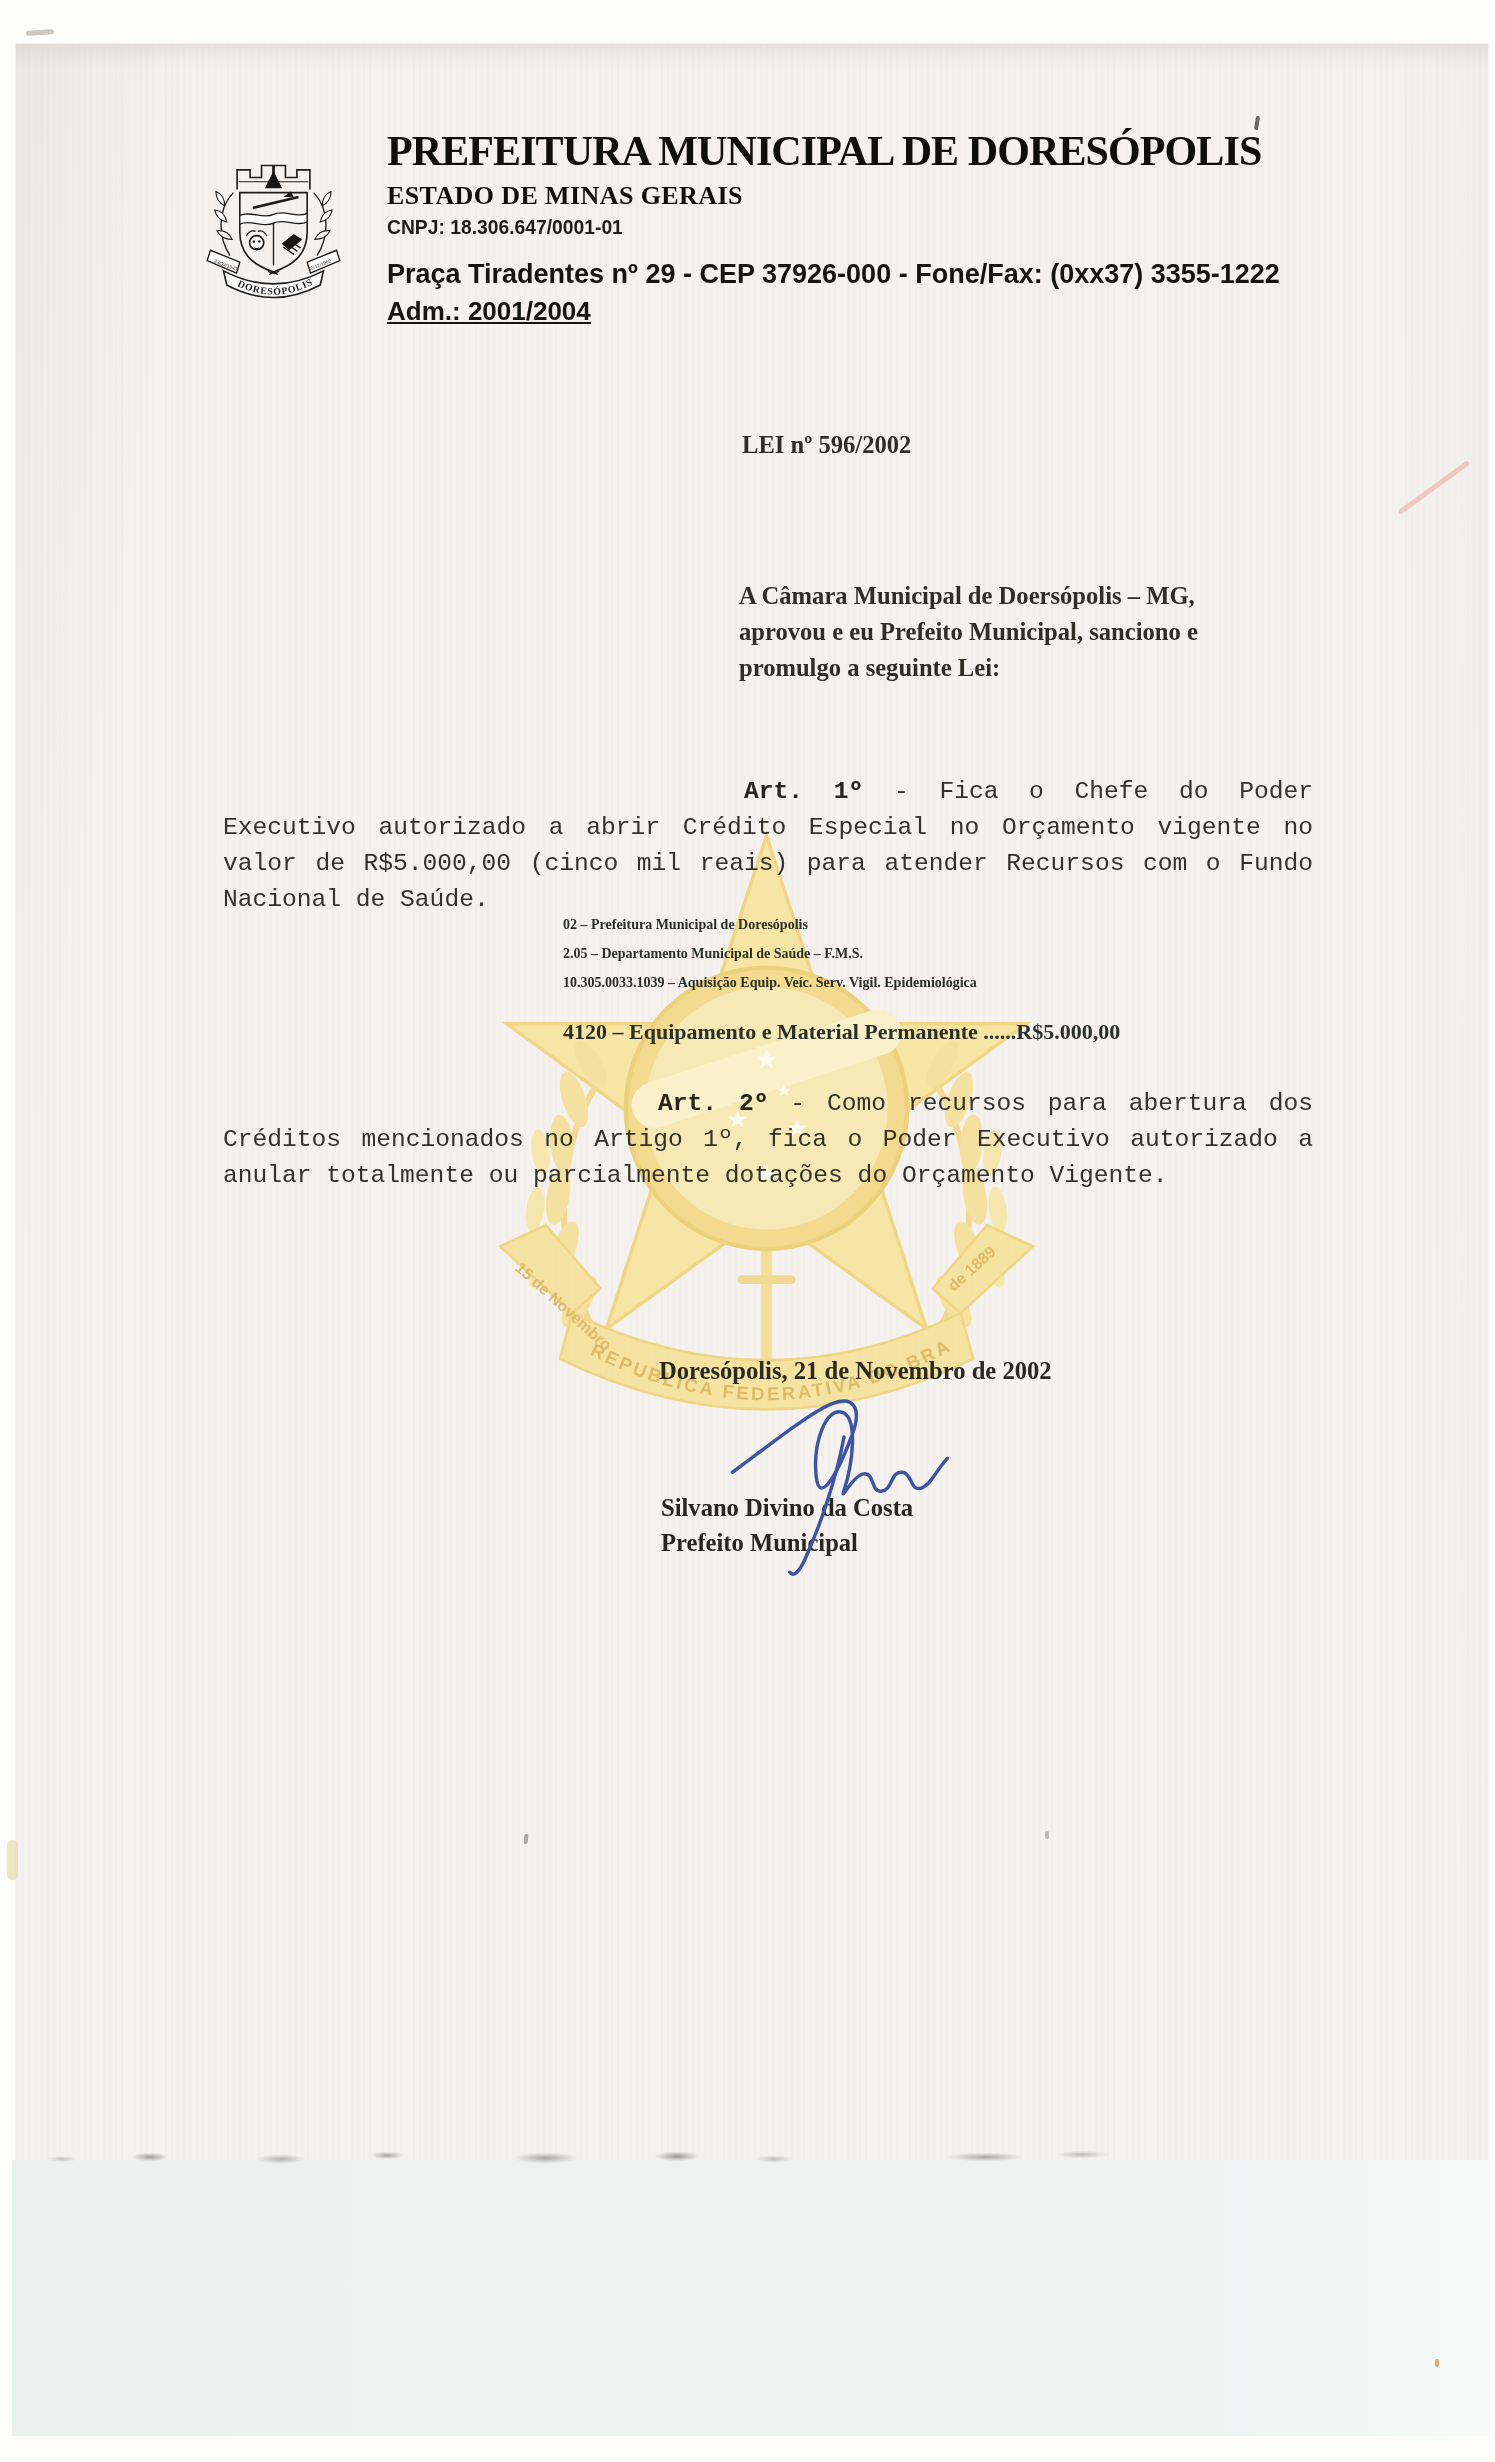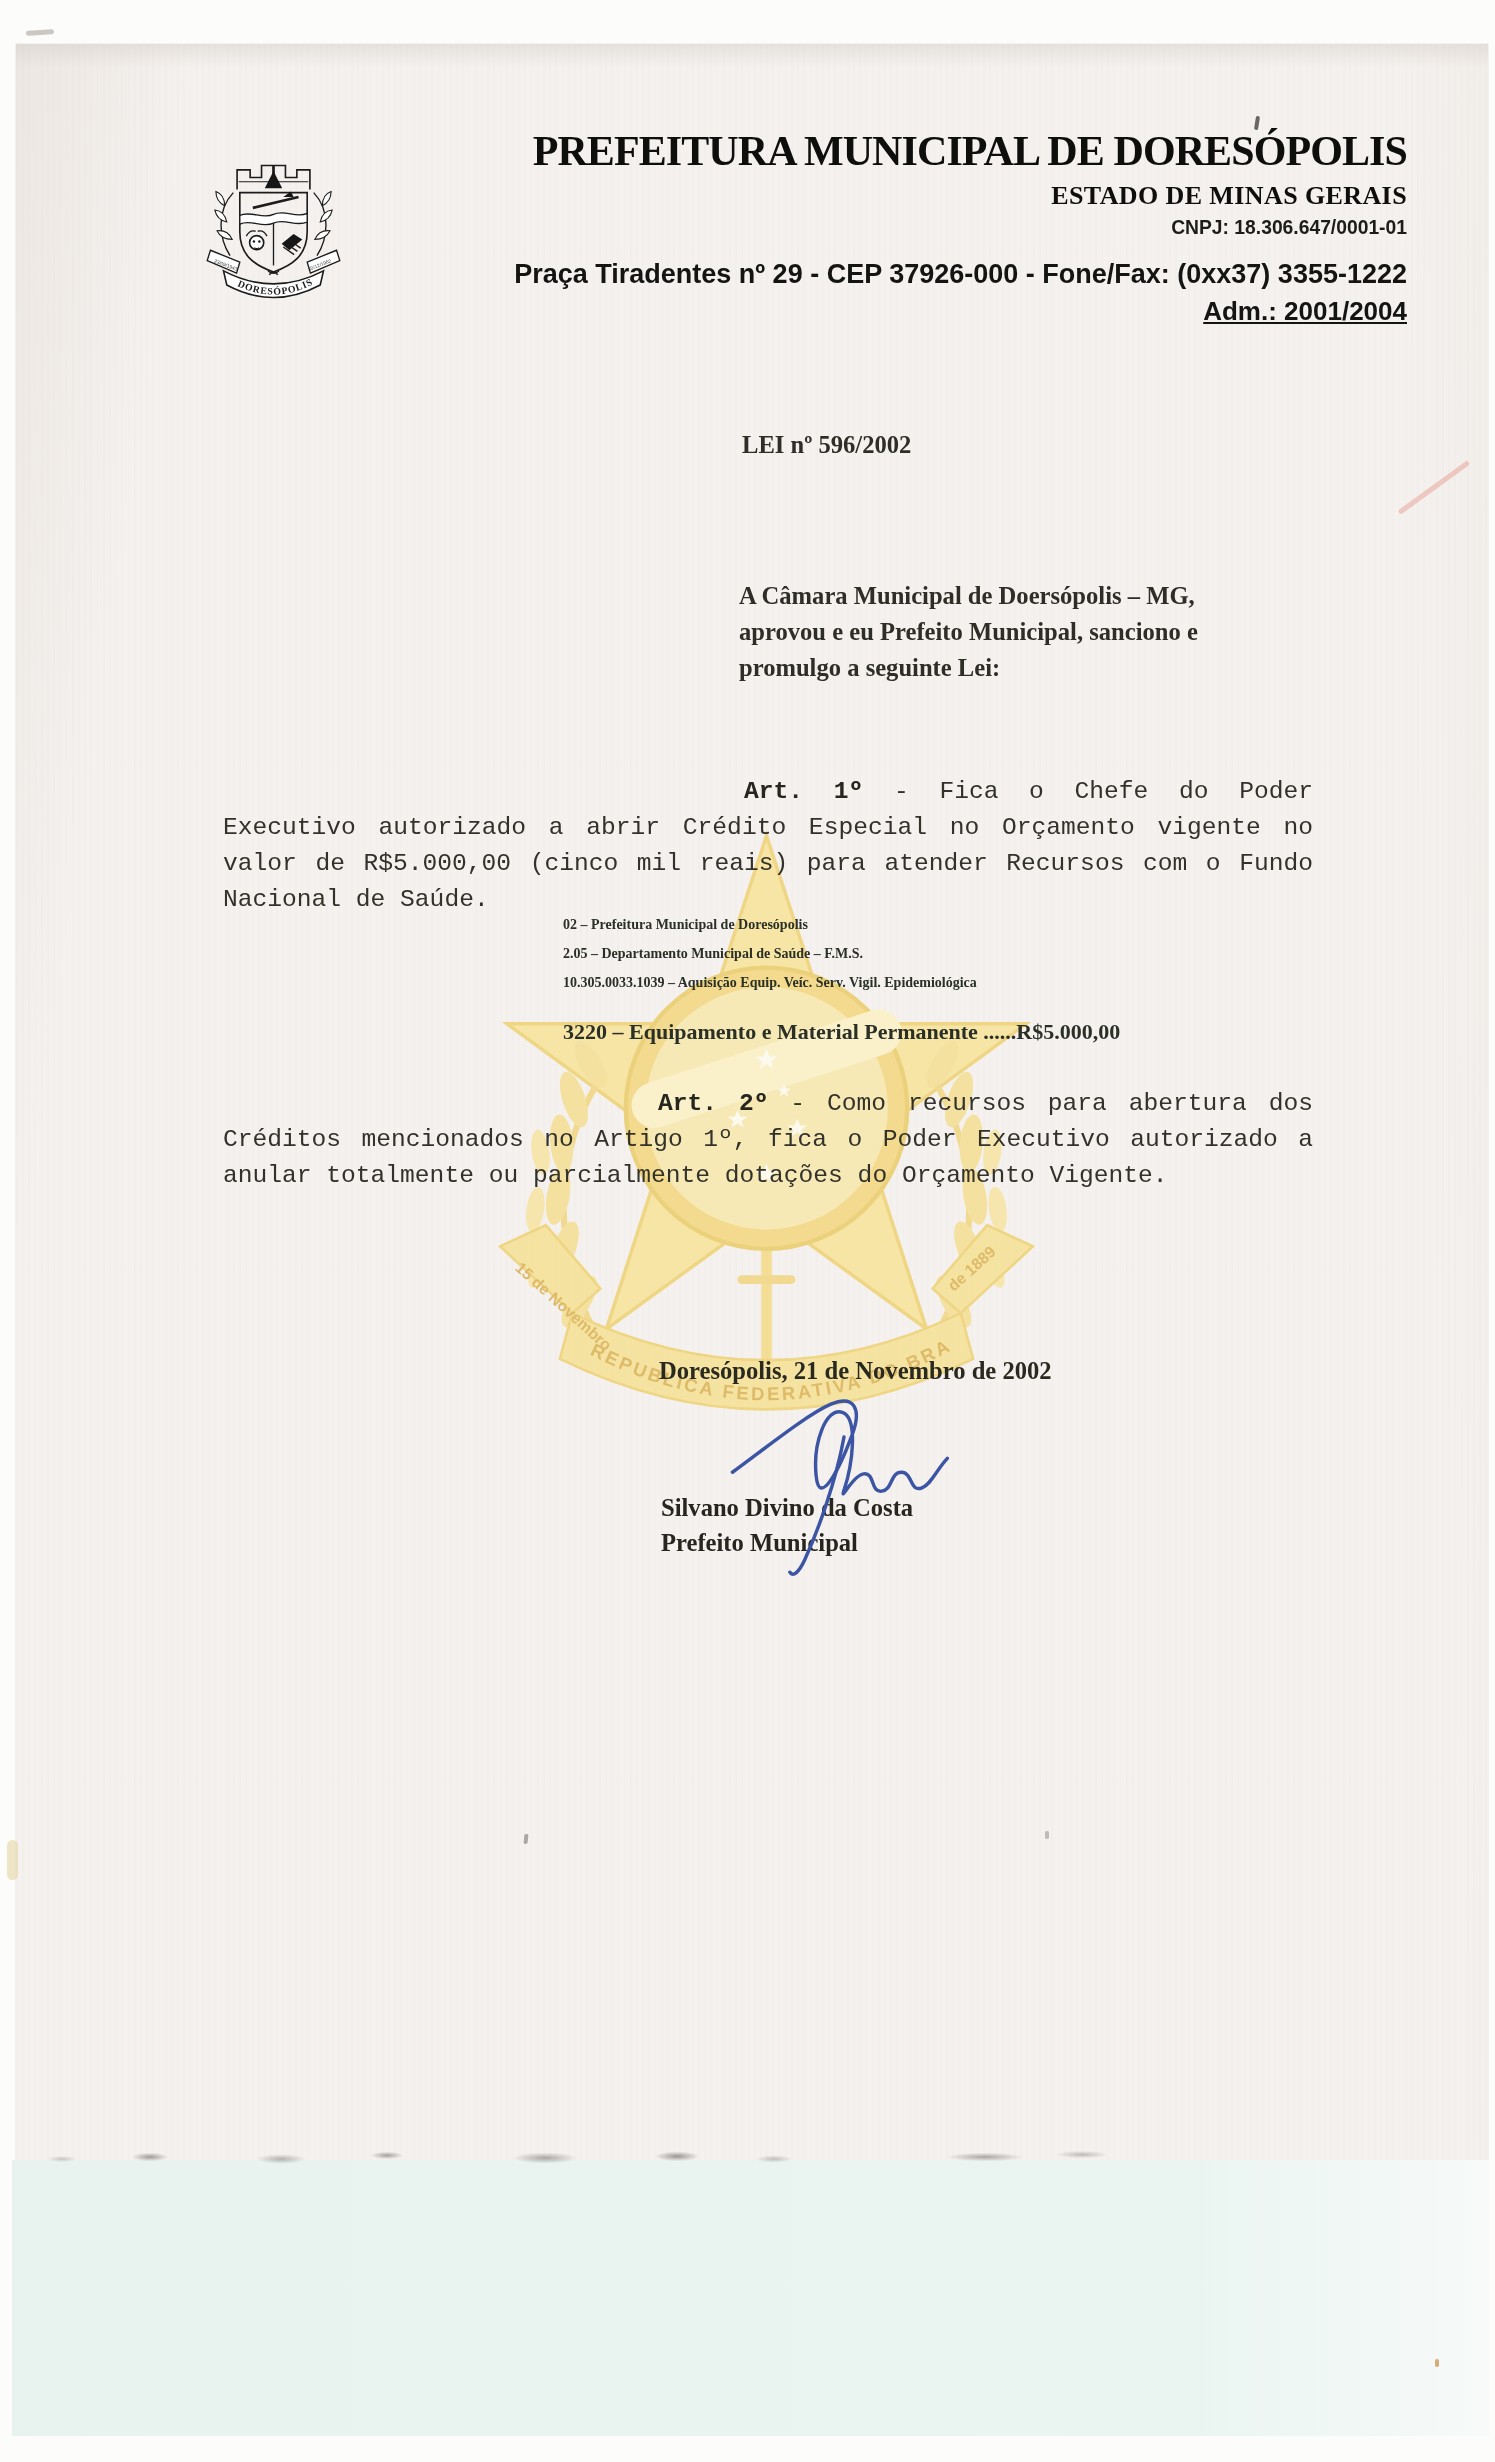--- a/index.html
+++ b/index.html
@@ -23,21 +23,21 @@
          radial-gradient(26px 6.2px at 150px 13px, rgba(72,72,70,.50), transparent 70%),
          radial-gradient(35px 7px at 281px 15px, rgba(92,92,90,.42), transparent 70%),
          radial-gradient(23px 5.3px at 387px 11.4px, rgba(64,64,62,.45), transparent 70%),
          radial-gradient(46px 8px at 545px 14px, rgba(82,82,80,.46), transparent 70%),
          radial-gradient(32px 7px at 677px 12.3px, rgba(70,70,68,.52), transparent 70%),
          radial-gradient(26px 5.3px at 774px 15px, rgba(100,100,98,.36), transparent 70%),
          radial-gradient(55px 6.2px at 985px 13px, rgba(82,82,80,.46), transparent 70%),
          radial-gradient(37px 5.3px at 1082px 10.6px, rgba(92,92,90,.36), transparent 70%);}
   
   .crest{position:absolute;left:176px;top:91px;}
-  .header-text{position:absolute;left:371px;top:84px;width:1020px;text-align:right;color:#0e0e0c;}
+  .header-text{position:absolute;left:371px;top:84px;width:1020px;text-align:left;color:#0e0e0c;}
   .h-title{font-size:42px;font-weight:bold;line-height:46px;letter-spacing:-0.9px;white-space:nowrap;}
   .h-state{font-size:26px;font-weight:bold;line-height:29px;margin-top:7px;letter-spacing:0.4px;}
   .h-cnpj{font-family:"Liberation Sans","DejaVu Sans",sans-serif;font-size:19.3px;font-weight:bold;
           line-height:22px;margin-top:7px;color:#1c1c1a;}
   .h-addr{font-family:"Liberation Sans","DejaVu Sans",sans-serif;font-size:27px;font-weight:bold;
           line-height:31px;margin-top:20px;white-space:nowrap;color:#141412;}
   .h-adm{font-family:"Liberation Sans","DejaVu Sans",sans-serif;font-size:26px;font-weight:bold;
          line-height:30px;margin-top:6.2px;color:#141412;text-decoration:underline;}
   
   .txt{position:absolute;color:#2e2e26;z-index:2;margin-top:11px;}
@@ -170,21 +170,21 @@
     </div>
 
     <p class="txt article art-1"><b>Art. 1º</b> <span>- Fica o Chefe do Poder Executivo autorizado a abrir Crédito Especial no Orçamento vigente no valor de R$5.000,00 (cinco mil reais) para atender Recursos com o Fundo Nacional de Saúde.</span></p>
 
     <div class="txt budget">
       <div>02 – Prefeitura Municipal de Doresópolis</div>
       <div>2.05 – Departamento Municipal de Saúde – F.M.S.</div>
       <div>10.305.0033.1039 – Aquisição Equip. Veíc. Serv. Vigil. Epidemiológica</div>
     </div>
 
-    <div class="txt allocation">3220 – Equipamento e Material Permanente ......R$5.000,00</div>
+    <div class="txt allocation">4120 – Equipamento e Material Permanente ......R$5.000,00</div>
 
     <p class="txt article art-2"><b>Art. 2º</b> <span>- Como recursos para abertura dos Créditos mencionados no Artigo 1º, fica o Poder Executivo autorizado a anular totalmente ou parcialmente dotações do Orçamento Vigente.</span></p>
 
 
     <div class="txt dateline">Doresópolis, 21 de Novembro de 2002</div>
 
     <svg class="signature-svg" width="246" height="220" viewBox="0 0 300 250">
       <g stroke="#3b54a4" stroke-width="4.2" fill="none" stroke-linecap="round" stroke-linejoin="round">
         <path d="M14 118 C50 92 104 48 134 35 C162 23 172 40 160 72 C146 110 120 164 116 122
                  C112 82 128 38 148 45 C168 52 160 110 150 140 C145 156 160 122 174 120

